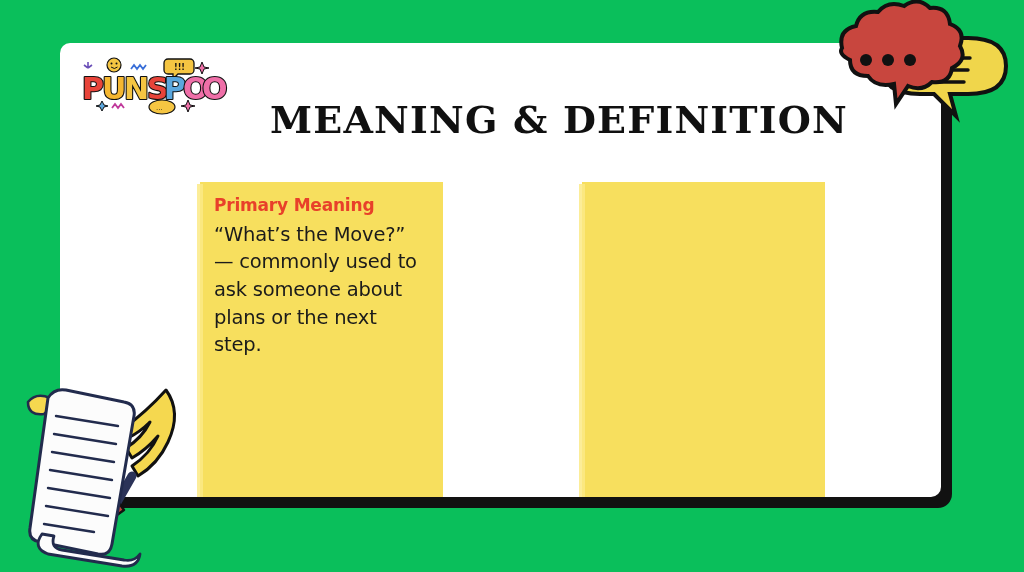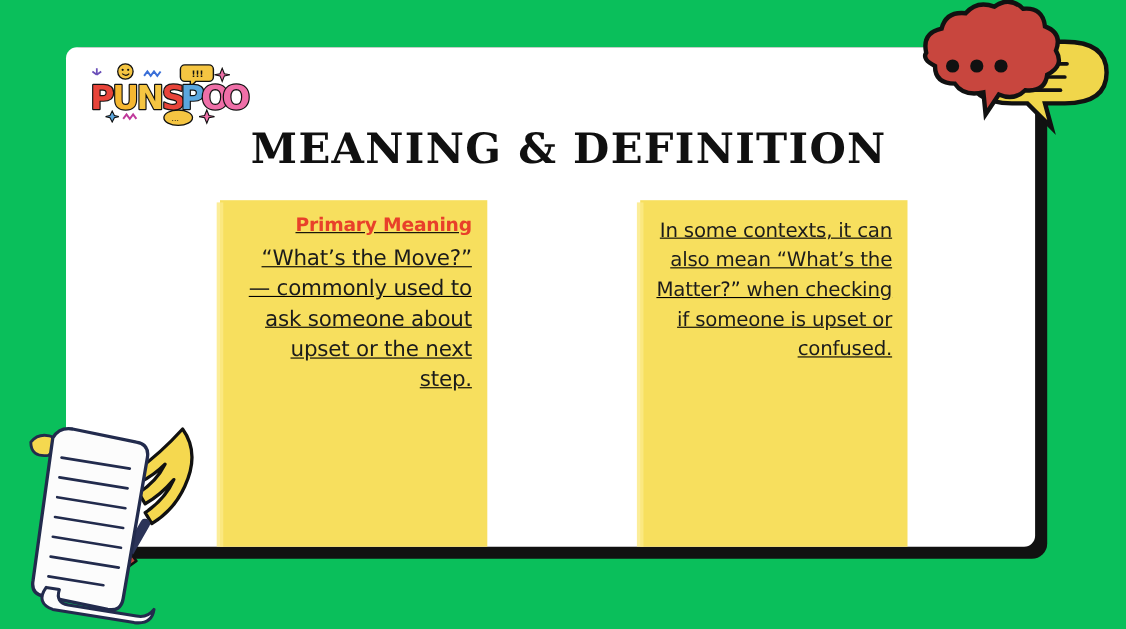--- a/index.html
+++ b/index.html
@@ -35,43 +35,42 @@
   .logo{
     position:absolute;
     left:16px; top:10px;
     width:145px; height:62px;
   }
   .logo svg{display:block;}
 
   
   .title{
     position:absolute;
-    left:168px; top:73px;
+    left:168px; top:58px;
     width:620px;
-    text-align:left;
+    text-align:right;
     font-family:"DejaVu Serif", serif;
     font-weight:bold;
     font-size:38px;
     letter-spacing:1.2px;
     color:#101010;
     line-height:1;
     white-space:nowrap;
   }
 
   
   .card{
     position:absolute;
     top:139px;
     width:243px;
     height:367px;
     background:#F7DF5E;
     box-sizing:border-box;
     padding:14px 14px 10px 14px;
-    text-align:right;
-    text-decoration:underline;
+    text-align:left;
   }
   .card::before{
     content:"";
     position:absolute;
     left:-3px; top:2px;
     width:6px; height:calc(100% - 6px);
     background:#FBEA86;
     opacity:.85;
   }
   .card-left{ left:140px; }
@@ -170,25 +169,24 @@
             <text x="107" y="46" fill="#EF6FA8" stroke="#111" paint-order="stroke">O</text>
             <text x="126" y="46" fill="#EF6FA8" stroke="#111" paint-order="stroke">O</text>
           </g>
         </svg>
       </div>
 
       <div class="title">MEANING &amp; DEFINITION</div>
 
       <div class="card card-left">
         <p class="card-heading">Primary Meaning</p>
-        <p class="card-body">“What’s the Move?” — commonly used to ask someone about upset or the next step.</p>
+        <p class="card-body">“What’s the Move?” — commonly used to ask someone about plans or the next step.</p>
       </div>
 
       <div class="card card-right">
-        <p class="card-body">In some contexts, it can also mean “What’s the Matter?” when checking if someone is upset or confused.</p>
       </div>
 
     </div>
   </div>
 
   <div class="bubbles">
     <svg width="212" height="152" viewBox="0 0 212 152" xmlns="http://www.w3.org/2000/svg">
 
       <g>
         <path d="M70 64 q0 -28 38 -28 h48 q38 0 38 28 q0 28 -38 28 h-18 l6 22 l-22 -22 h-14 q-38 0 -38 -28 z" fill="#F0D64B" stroke="#111" stroke-width="4"></path>

